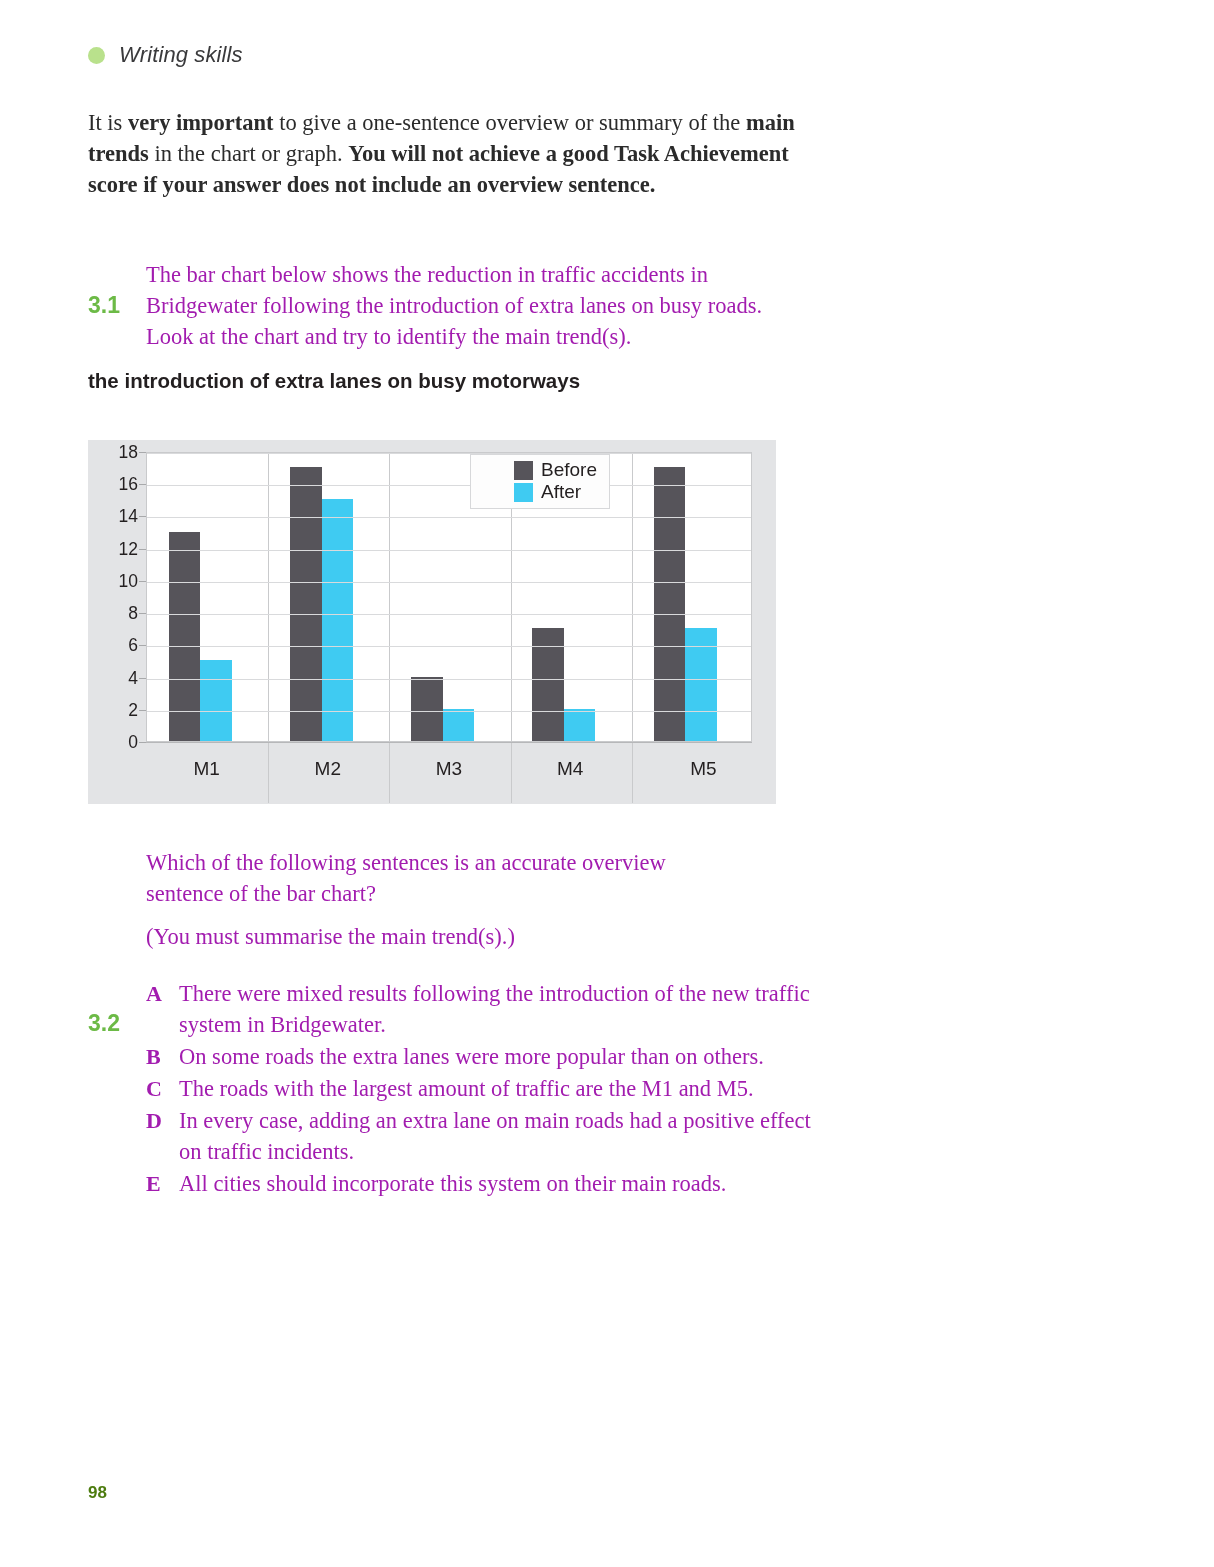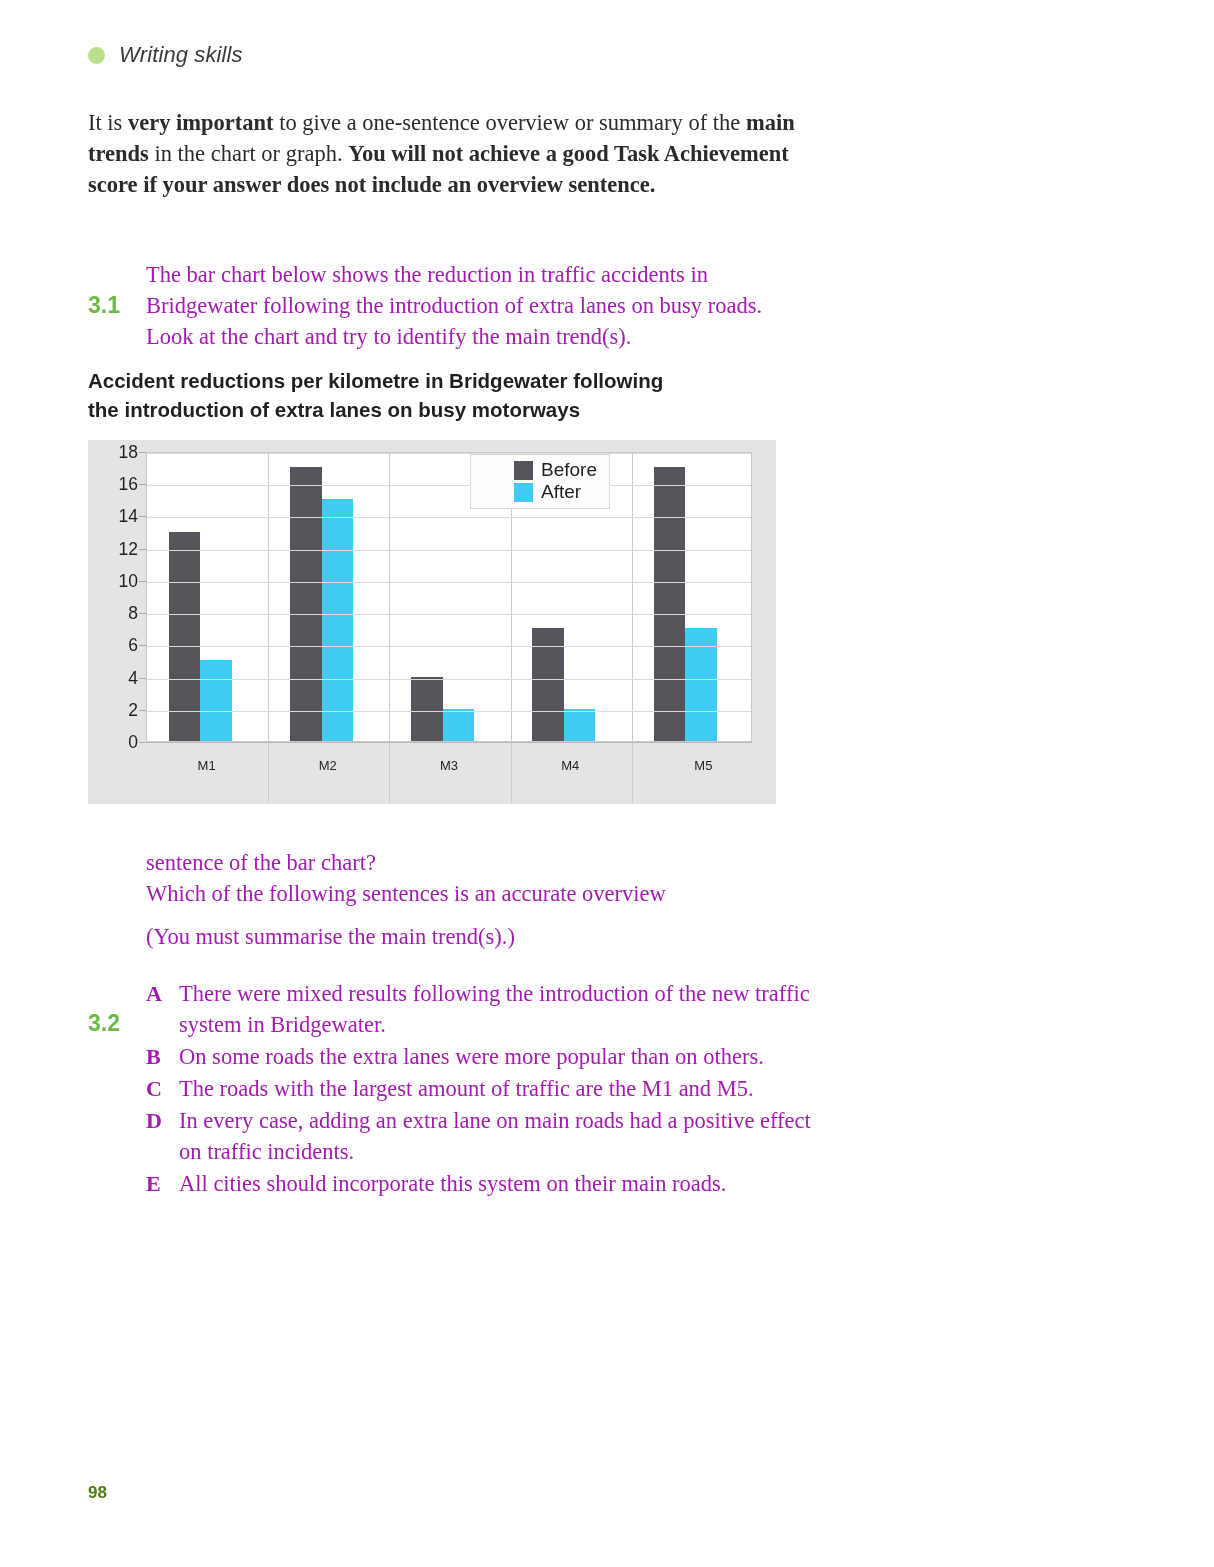--- a/index.html
+++ b/index.html
@@ -181,21 +181,21 @@
   }
   .bar {
     position: absolute;
     bottom: 0;
   }
   .bar-before { background: #56545a; }
   .bar-after  { background: #3fcbf2; }
   .xtick-label {
     position: absolute;
     font-family: "Liberation Sans", sans-serif;
-    font-size: 13px;
+    font-size: 19px;
     color: #231f20;
     text-align: center;
     transform: translateX(-50%);
   }
   .xaxis-baseline {
     position: absolute;
     height: 1px;
     background: #b6b7b9;
   }
 
@@ -251,21 +251,20 @@
 <div class="intro">
   <span>It is </span><b>very important</b><span> to give a one-sentence overview or summary of the </span><b>main trends</b><span> in the chart or graph. </span><b>You will not achieve a good Task Achievement score if your answer does not include an overview sentence.</b>
 </div>
 
 <div class="exercise" id="exercise-31">
   <div class="ex-num">3.1</div>
   <div class="ex-body">The bar chart below shows the reduction in traffic accidents in Bridgewater following the introduction of extra lanes on busy roads. Look at the chart and try to identify the main trend(s).</div>
 </div>
 
 <div class="chart-title">
-  <div>Accident reductions per kilometre in Bridgewater following</div>
   <div>the introduction of extra lanes on busy motorways</div>
 </div>
 
 <div class="chart-outer">
   <div class="chart-inner" id="chart-inner">
     <div class="plot-frame" id="plot-frame">
       <div class="bars-layer" id="bars-layer">
           <div class="cat-sep" style="left: 121.2px;"></div>
           <div class="bar bar-before" style="left: 21.816px; width: 31.512px; height: 209.444px; background: rgb(86, 84, 90);"></div>
           <div class="bar bar-after" style="left: 53.328px; width: 31.512px; height: 80.5556px; background: rgb(63, 203, 242);"></div>
@@ -328,22 +327,22 @@
           <span class="legend-swatch" style="background: rgb(63, 203, 242);"></span>
           <span class="legend-text">After</span>
         </div>
       </div>
   </div>
 </div>
 
 <div class="exercise" id="exercise-32">
   <div class="ex-num">3.2</div>
   <div class="ex-body">
+    <div>Which of the following sentences is an accurate overview</div>
     <div>sentence of the bar chart?</div>
-    <div>Which of the following sentences is an accurate overview</div>
     <div class="ex-sub">(You must summarise the main trend(s).)</div>
     <div class="options" id="options-list">
         <div class="option-row">
           <div class="opt-letter">A</div>
           <div class="opt-text">There were mixed results following the introduction of the new traffic system in Bridgewater.</div>
         </div>
         <div class="option-row">
           <div class="opt-letter">B</div>
           <div class="opt-text">On some roads the extra lanes were more popular than on others.</div>
         </div>

